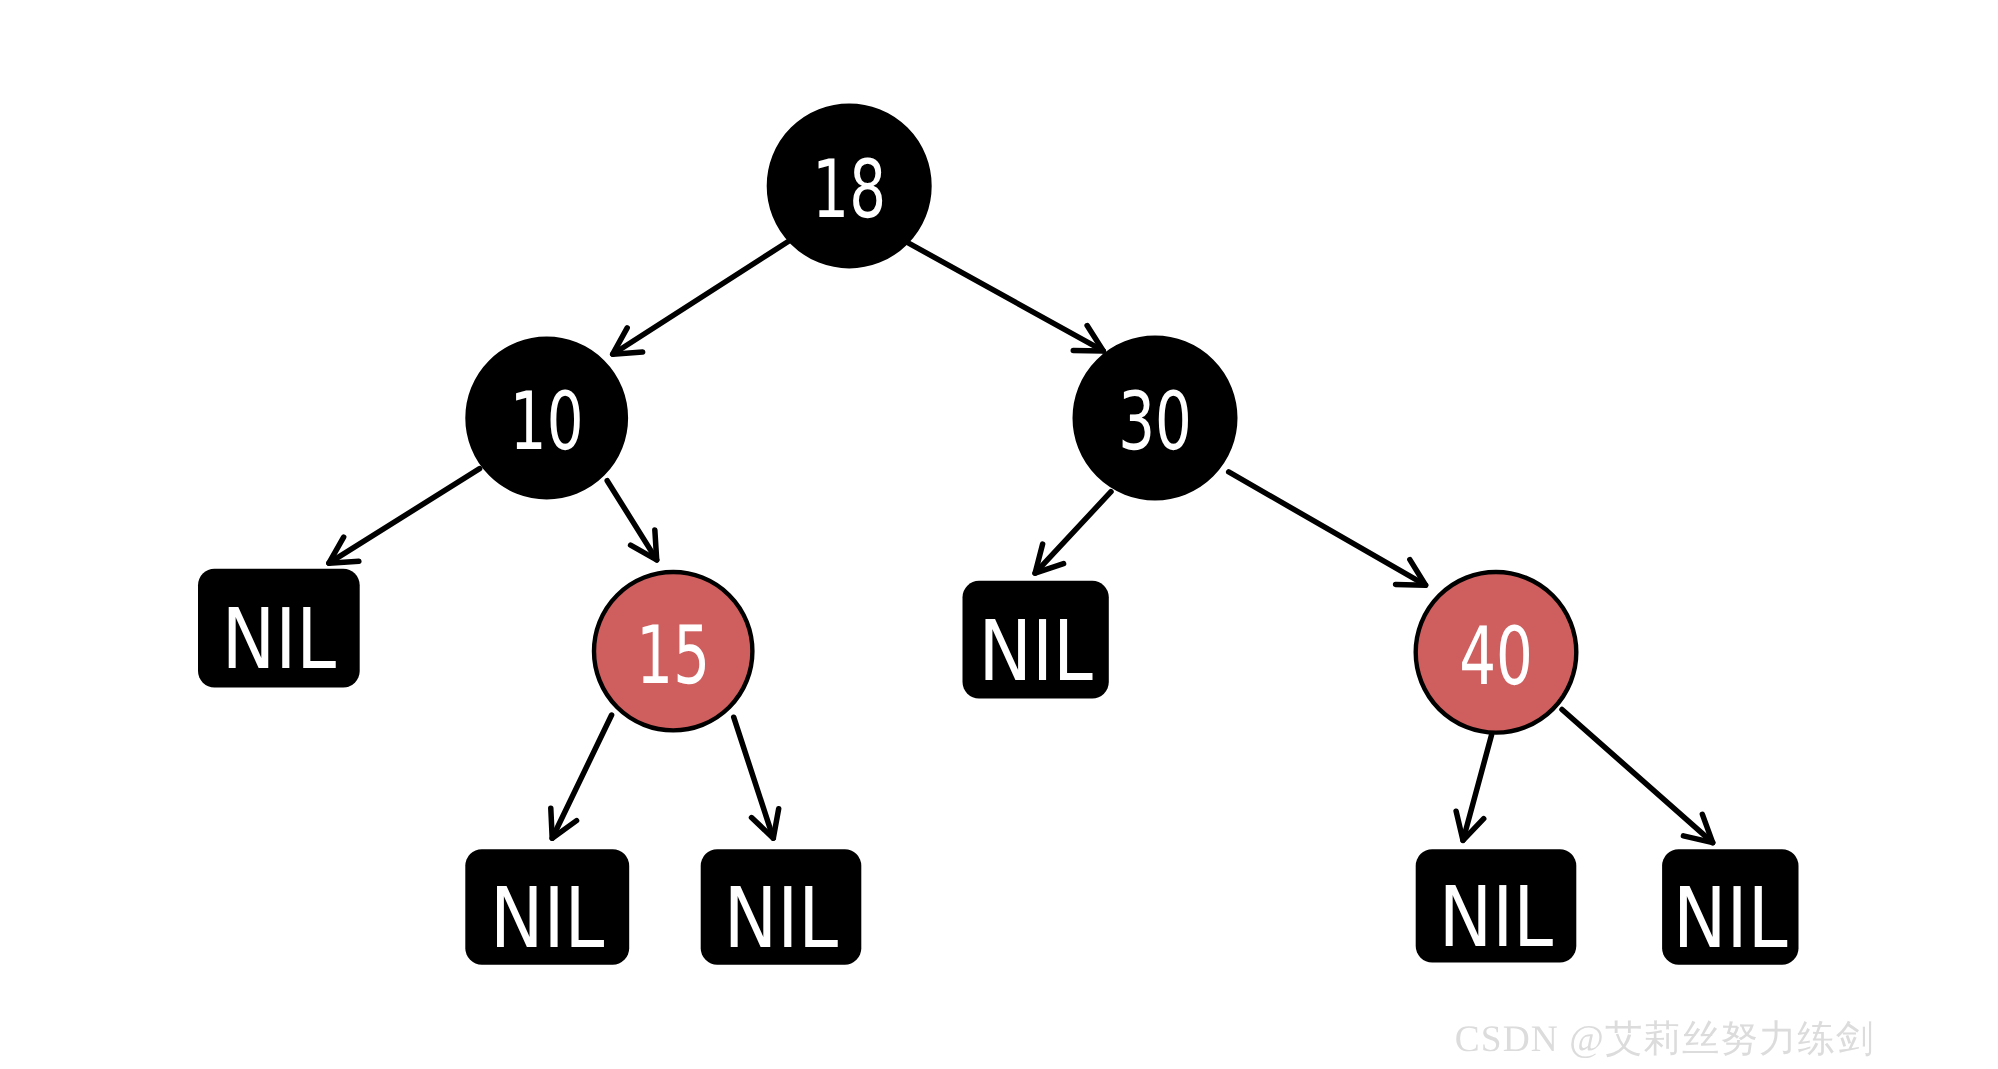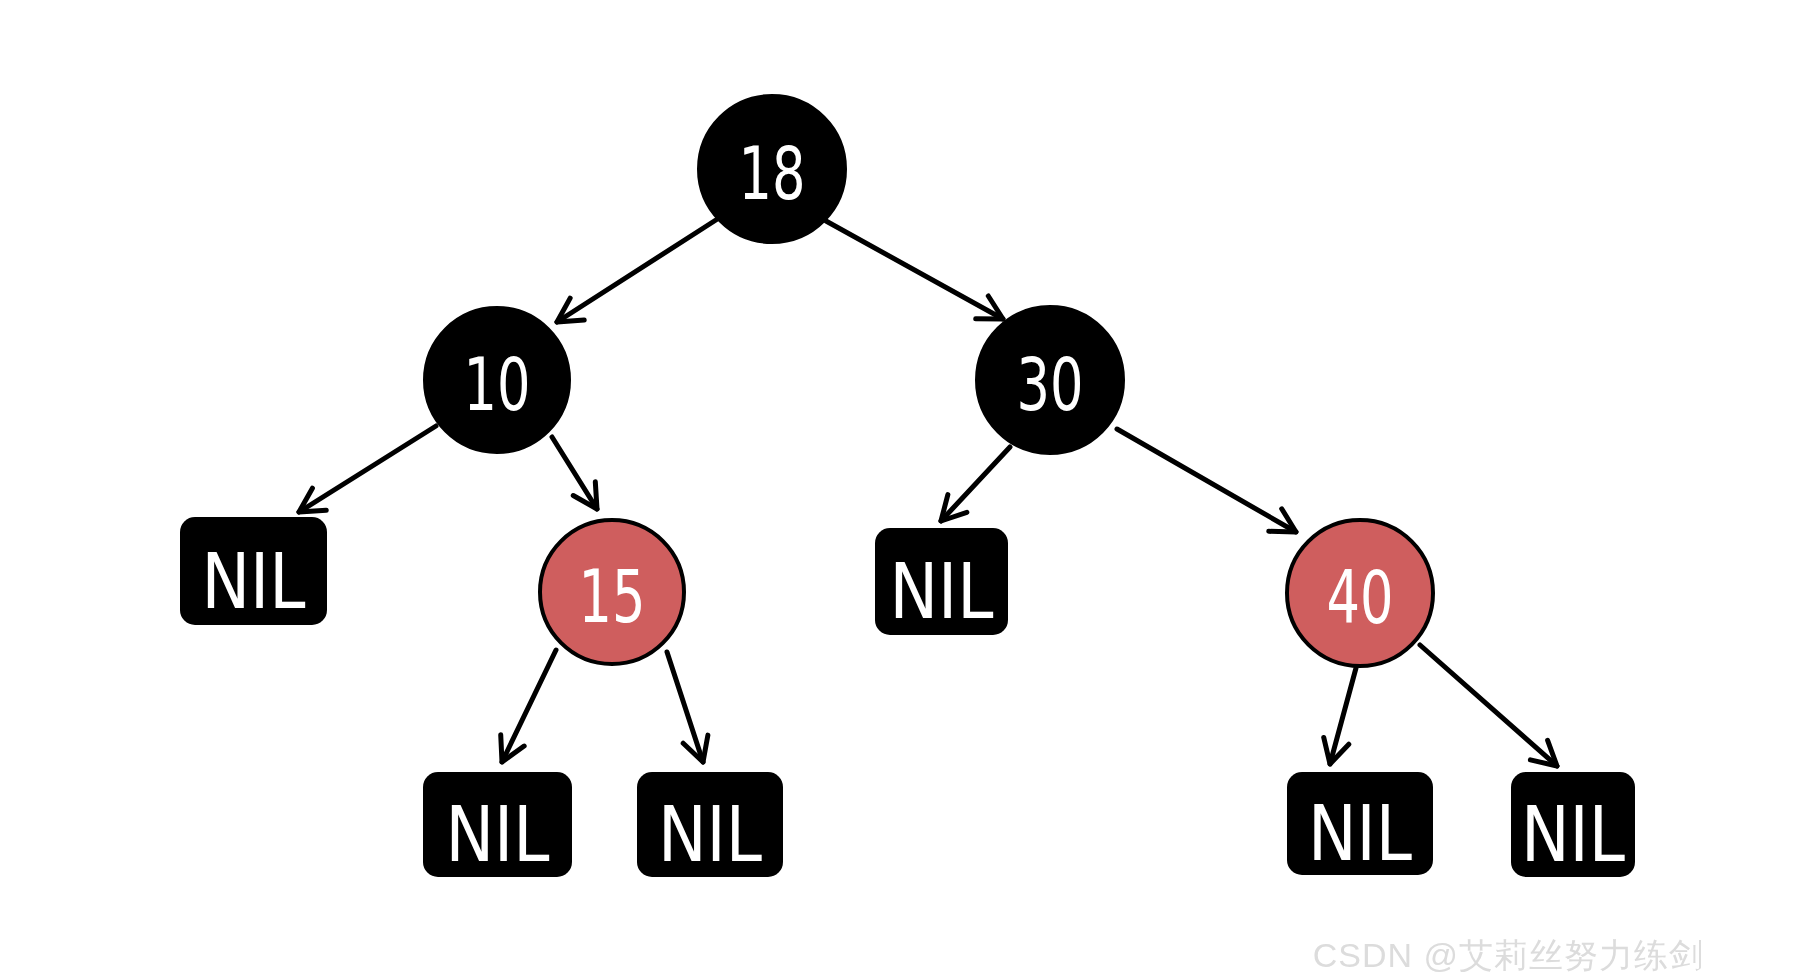--- a/index.html
+++ b/index.html
@@ -15,27 +15,27 @@
   #tree-svg {
     position: absolute;
     left: 0; top: 0;
     width: 1816px;
     height: 972px;
     display: block;
   }
   .watermark {
     position: absolute;
     right: 4px;
-    bottom: 0;
+    bottom: 10px;
     font-size: 34px;
     line-height: 1;
     letter-spacing: 1px;
     color: #dcdcdc;
     white-space: nowrap;
-    font-family: Liberation Sans, sans-serif;
+    font-family: Liberation Serif, serif;
     user-select: none;
   }
 </style>
 </head>
 <body>
 
 <div class="stage">
   <svg id="tree-svg" xmlns="http://www.w3.org/2000/svg" viewBox="0 0 1816 972">
       <g>
         <line x1="719" y1="218" x2="557" y2="322" stroke="#000000" stroke-width="5" stroke-linecap="round"></line>

